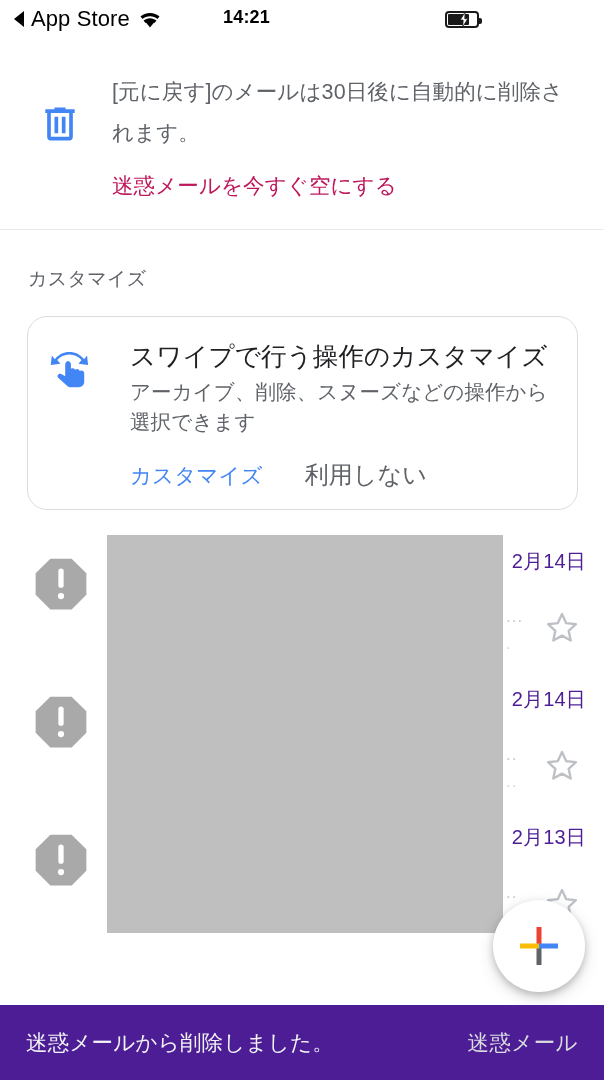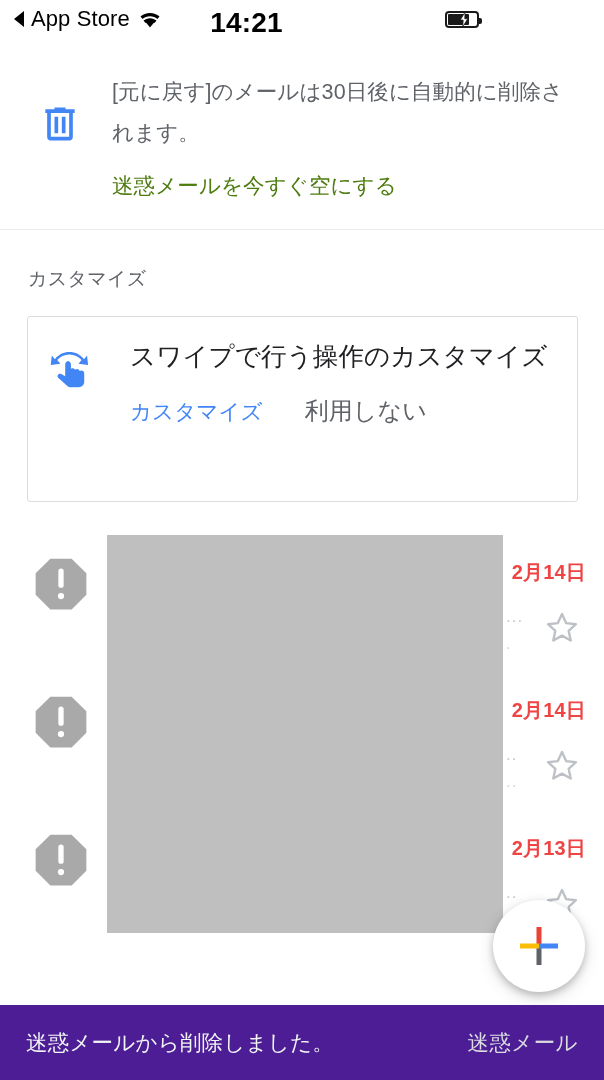--- a/index.html
+++ b/index.html
@@ -44,21 +44,21 @@
     color: #000;
     letter-spacing: 0.1px;
     line-height: 1;
   }
   .sb-wifi { display: block; }
   .sb-time {
     position: absolute;
     left: 0; right: 0;
     top: 7px;
     text-align: center;
-    font-size: 28px;
+    font-size: 18px;
     font-weight: bold;
     color: #000;
     letter-spacing: 0.2px;
   }
   .sb-battery {
     position: absolute;
     right: 14px; top: 11px;
     width: 34px; height: 17px;
     border: 2px solid #1a1a1a;
     border-radius: 4px;
@@ -106,21 +106,21 @@
     font-size: 21.5px;
     line-height: 41px;
     color: #5f6368;
     letter-spacing: 0.1px;
   }
   .banner-link {
     display: inline-block;
     margin-top: 17px;
     font-size: 21.5px;
     line-height: 30px;
-    color: #4d7c0f;
+    color: #be185d;
     letter-spacing: 0.1px;
     cursor: pointer;
   }
   .divider {
     position: absolute;
     left: 0;
     width: 604px;
     height: 1px;
     background: #e8eaed;
   }
@@ -137,21 +137,21 @@
     font-weight: 500;
   }
 
   
   .promo-card {
     position: absolute;
     left: 27px; top: 316px;
     width: 551px;
     box-sizing: border-box;
     border: 1px solid #dadce0;
-    border-radius: 3px;
+    border-radius: 20px;
     background: #fff;
     padding: 22px 22px 18px 22px;
     min-height: 186px;
   }
   .promo-icon {
     position: absolute;
     left: 42px; top: 344px;
     width: 56px; height: 56px;
   }
   .promo-inner { margin-left: 80px; }
@@ -214,27 +214,26 @@
   .row-2 { top: 276px; }
 
   .mail-avatar {
     position: absolute;
     left: 32px; top: 20px;
     width: 58px; height: 58px;
   }
   .mail-date {
     position: absolute;
     right: 18px;
-    top: 24px;
+    top: 13px;
     font-size: 20px;
-    color: #ef4444;
+    color: #4c1d95;
     letter-spacing: 0.2px;
     text-align: right;
     white-space: nowrap;
-    font-weight: bold;
   }
   .mail-dots {
     position: absolute;
     left: 506px;
     top: 77px;
     font-size: 17px;
     color: #c6c8ca;
     letter-spacing: 1px;
     line-height: 10px;
   }
@@ -342,20 +341,21 @@
     <span class="banner-link">迷惑メールを今すぐ空にする</span>
   </div>
 </div>
 <div class="divider divider-main"></div>
 
 <div class="section-label">カスタマイズ</div>
 
 <div class="promo-card">
   <div class="promo-inner">
     <div class="promo-title">スワイプで行う操作のカスタマイズ</div>
+    <div class="promo-desc">アーカイブ、削除、スヌーズなどの操作から選択できます</div>
     <div class="promo-actions">
       <button class="promo-btn-primary">カスタマイズ</button>
       <button class="promo-btn-secondary">利用しない</button>
     </div>
   </div>
 </div>
 <svg class="promo-icon" viewBox="0 0 48 48">
   <path d="M11 13c3-4 7.5-6.2 12.5-6.2S33 9 36 13l2.6-3.2.9 8.2-8.2-1 2.6-3.2c-2.5-3-6.2-4.8-10.4-4.8s-7.9 1.8-10.4 4.8l2.6 3.2-8.2 1 .9-8.2L11 13z" fill="#4285f4"></path>
   <path d="M22.8 14.5c-1.6 0-2.9 1.3-2.9 2.9v10.3l-3.4-1.9c-1-.6-2.3-.3-2.9.7-.5.9-.3 2 .5 2.7l7.4 6.5c1 .9 2.3 1.4 3.7 1.4h6.3c2.6 0 4.7-2.1 4.7-4.7v-7.2c0-1.4-1.1-2.5-2.5-2.5-.5 0-1 .2-1.4.5-.3-1-1.2-1.7-2.3-1.7-.6 0-1.2.2-1.6.6-.4-.8-1.2-1.4-2.2-1.4-.5 0-1 .2-1.4.4v-3.7c0-1.6-1.3-2.9-2.9-2.9z" fill="#4285f4"></path>
 </svg>

